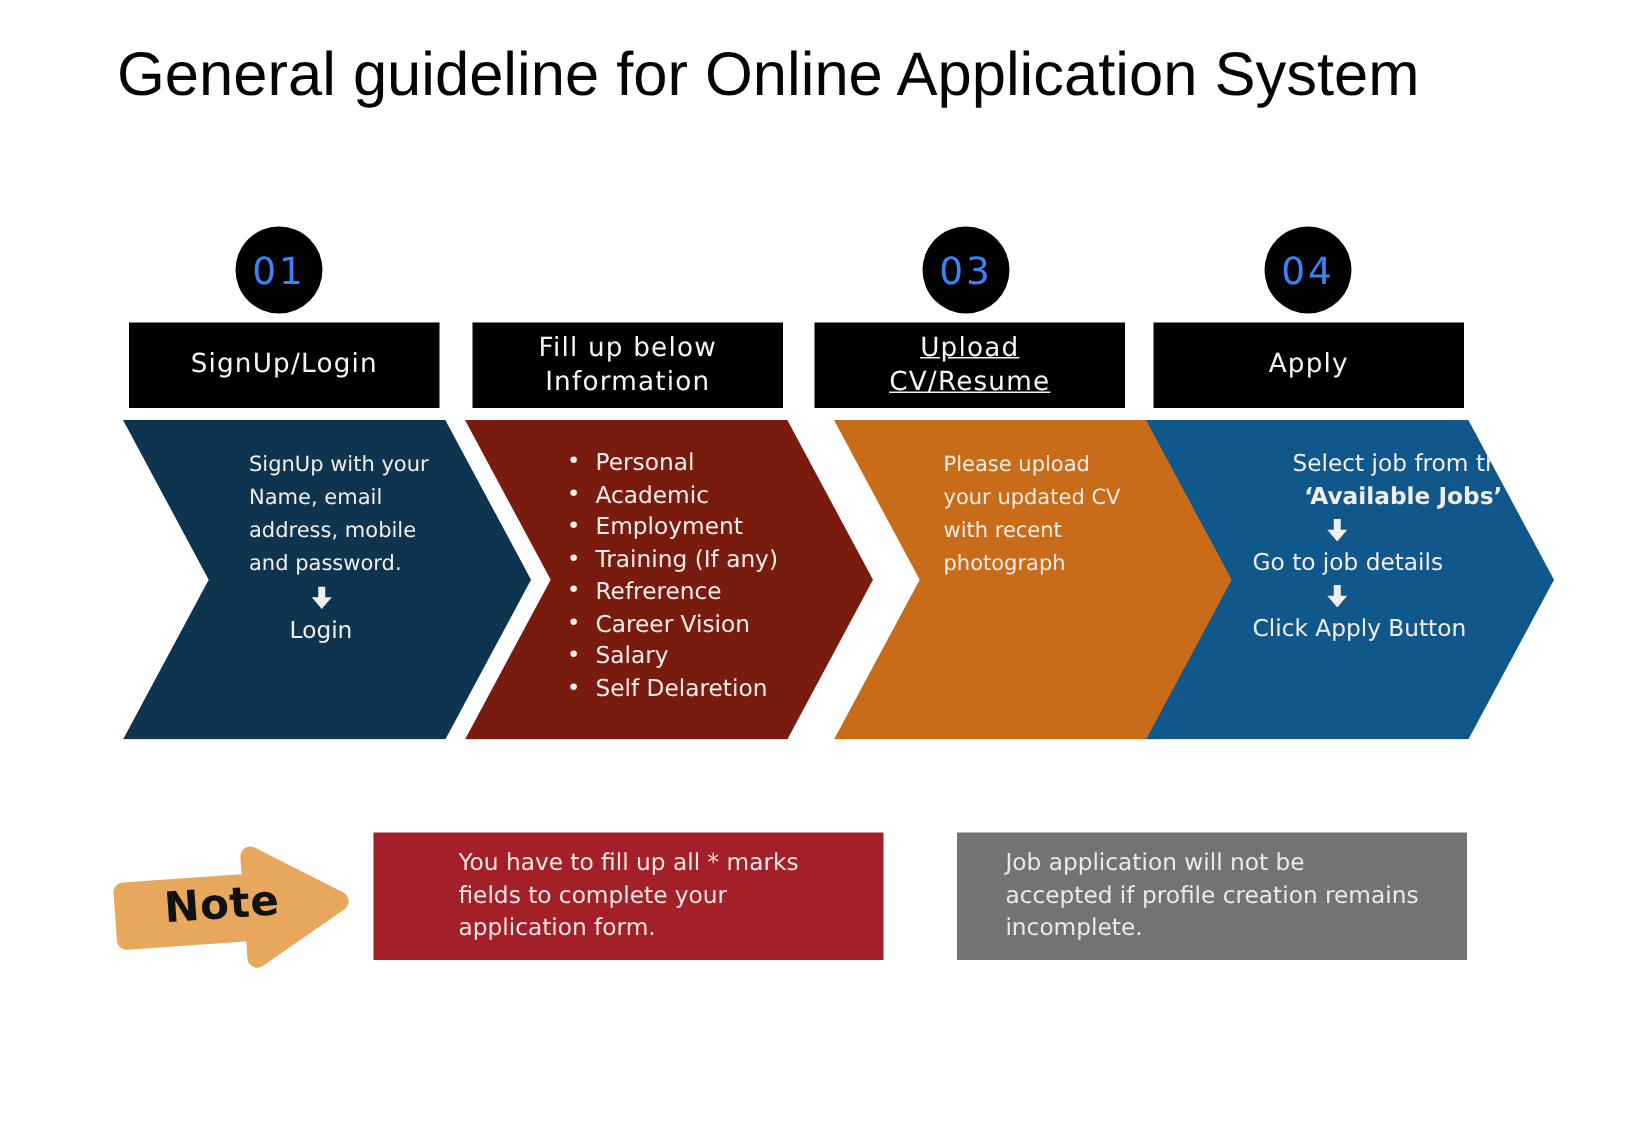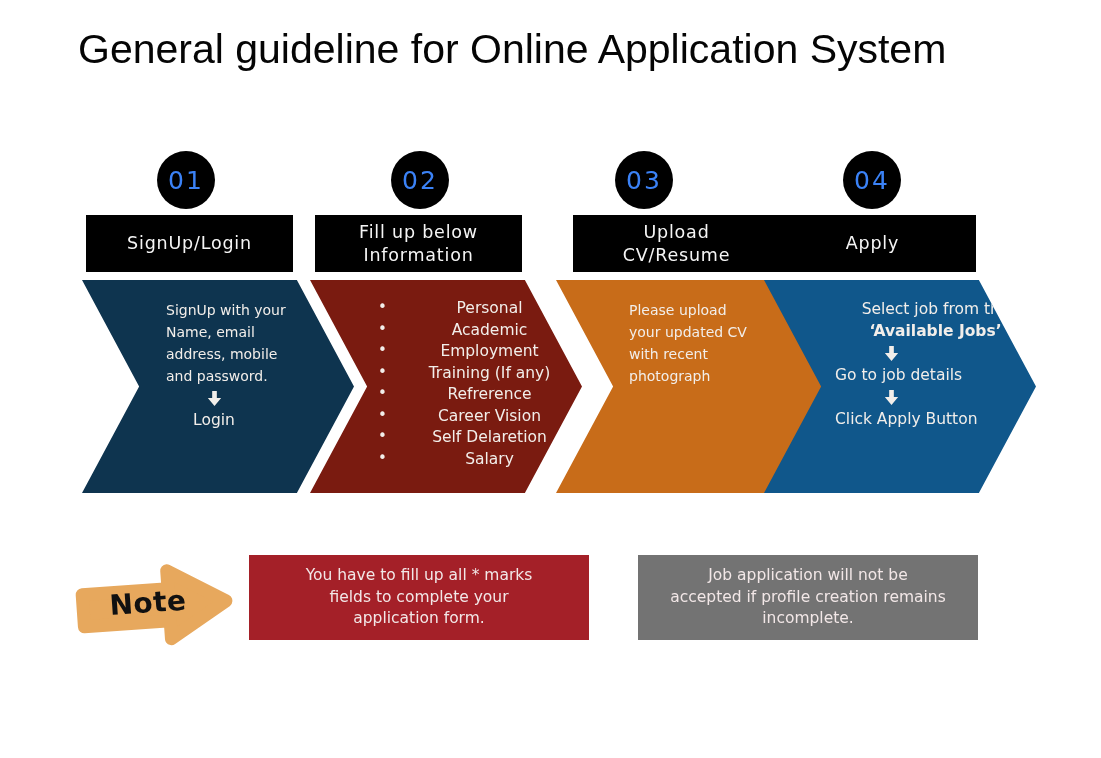--- a/index.html
+++ b/index.html
@@ -18,73 +18,70 @@
     background:#000; color:#3b82f6; display:flex; align-items:center; justify-content:center;
     font-size:25px; letter-spacing:2px;
   }
   .cc1{left:157px;} .cc2{left:391px;} .cc3{left:615px;} .cc4{left:843px;}
   
   .step-bar {
     position:absolute; top:215px; width:207px; height:57px; background:#000; color:#f5f5f5;
     display:flex; align-items:center; justify-content:center; text-align:center;
     font-size:17.5px; line-height:23px; letter-spacing:0.8px; white-space:pre-line;
   }
-  .b1{left:86px;} .b2{left:315px;} .b3{left:573px;} .b4{left:769px;}
+  .b1{left:86px;} .b2{left:315px;} .b3{left:543px;text-decoration:underline;} .b4{left:769px;}
   
   .chevron {
     position:absolute; top:280px; width:272px; height:213px; color:#f2eeea;
     clip-path:polygon(0 0, 79% 0, 100% 50%, 79% 100%, 0 100%, 21% 50%);
   }
   .ch1{left:82px; background:#0e344f;}
   .ch2{left:310px; background:#7a1b10;}
   .ch3{left:556px; background:#c86c19;}
   .ch4{left:764px; background:#10578b;}
   .chev-inner { position:absolute; top:0; left:0; right:0; bottom:0; }
   .p1{padding:19px 0 0 84px;} .p3{padding:19px 0 0 73px;} .p4{padding:18px 0 0 71px;}
   .chev-body { font-size:14px; line-height:22px; white-space:pre-line; }
   .line { font-size:15.5px; line-height:22px; white-space:nowrap;text-align:center; }
   .line.bold { font-weight:bold; }
   
-  .bullet-list { margin:0; padding:18px 0 0 68px; list-style:none;text-align:center; }
+  .bullet-list { margin:0; padding:18px 0 0 68px; list-style:none; }
   .bullet-list li { position:relative; padding-left:19px; font-size:15.5px; line-height:21.5px; }
   .bullet-list li::before { content:"\2022"; position:absolute; left:0; top:-1px; font-size:15px; }
   
   .flow-col { }
   .flow-c1 { width:96px; text-align:center; margin-top:4px; }
   .flow-c4 { width:112px; text-align:left; }
   .down-arrow { display:block; margin:4px auto 3px auto; width:15px; height:15px; fill:#f2eeea; }
   .flow-label { font-size:15.5px; line-height:22px; white-space:nowrap; }
   .flow-c1 .flow-label { }
   
   .note-wrap { position:absolute; left:69px; top:558px; width:165px; height:92px; transform:rotate(-4deg); }
   .note-arrow-svg { position:absolute; left:0; top:0; width:165px; height:92px; }
   .note-label {
     position:absolute; left:24px; top:28px; width:110px; text-align:center;
     font-size:28px; font-weight:bold; color:#111; letter-spacing:0.5px;
   }
   
   .notice {
     position:absolute; top:555px; width:340px; height:85px; background:#a42028;
-    color:#f2e7e7; display:flex; align-items:center; justify-content:center; text-align:center;
+    color:#f2e7e7; display:flex; align-items:center; justify-content:center; text-align:left;
     font-size:15.5px; line-height:21.5px; white-space:pre-line;
   }
   .n1{left:249px;} .n2{left:638px;}
 </style>
 </head>
 <body>
 
 <div class="canvas">
 
   <div class="title">General guideline for Online Application System</div>
 
   <div class="step-circle cc1">
       <span>01</span>
-    </div>
-  <div class="step-circle cc2">
-      <span>02</span>
     </div>
   <div class="step-circle cc3">
       <span>03</span>
     </div>
   <div class="step-circle cc4">
       <span>04</span>
     </div>
 
   <div class="step-bar b1">SignUp/Login</div>
   <div class="step-bar b2">Fill up below
@@ -120,23 +117,23 @@
           <li>Academic</li>
 
           <li>Employment</li>
 
           <li>Training (If any)</li>
 
           <li>Refrerence</li>
 
           <li>Career Vision</li>
 
+          <li>Salary</li>
+
           <li>Self Delaretion</li>
-
-          <li>Salary</li>
         </ul>
     </div>
   </div>
 
   <div class="chevron ch3" style="background-color: rgb(200, 108, 25);">
     <div class="chev-inner p3">
       <div class="chev-body">Please upload
 your updated CV
 with recent
 photograph</div>

